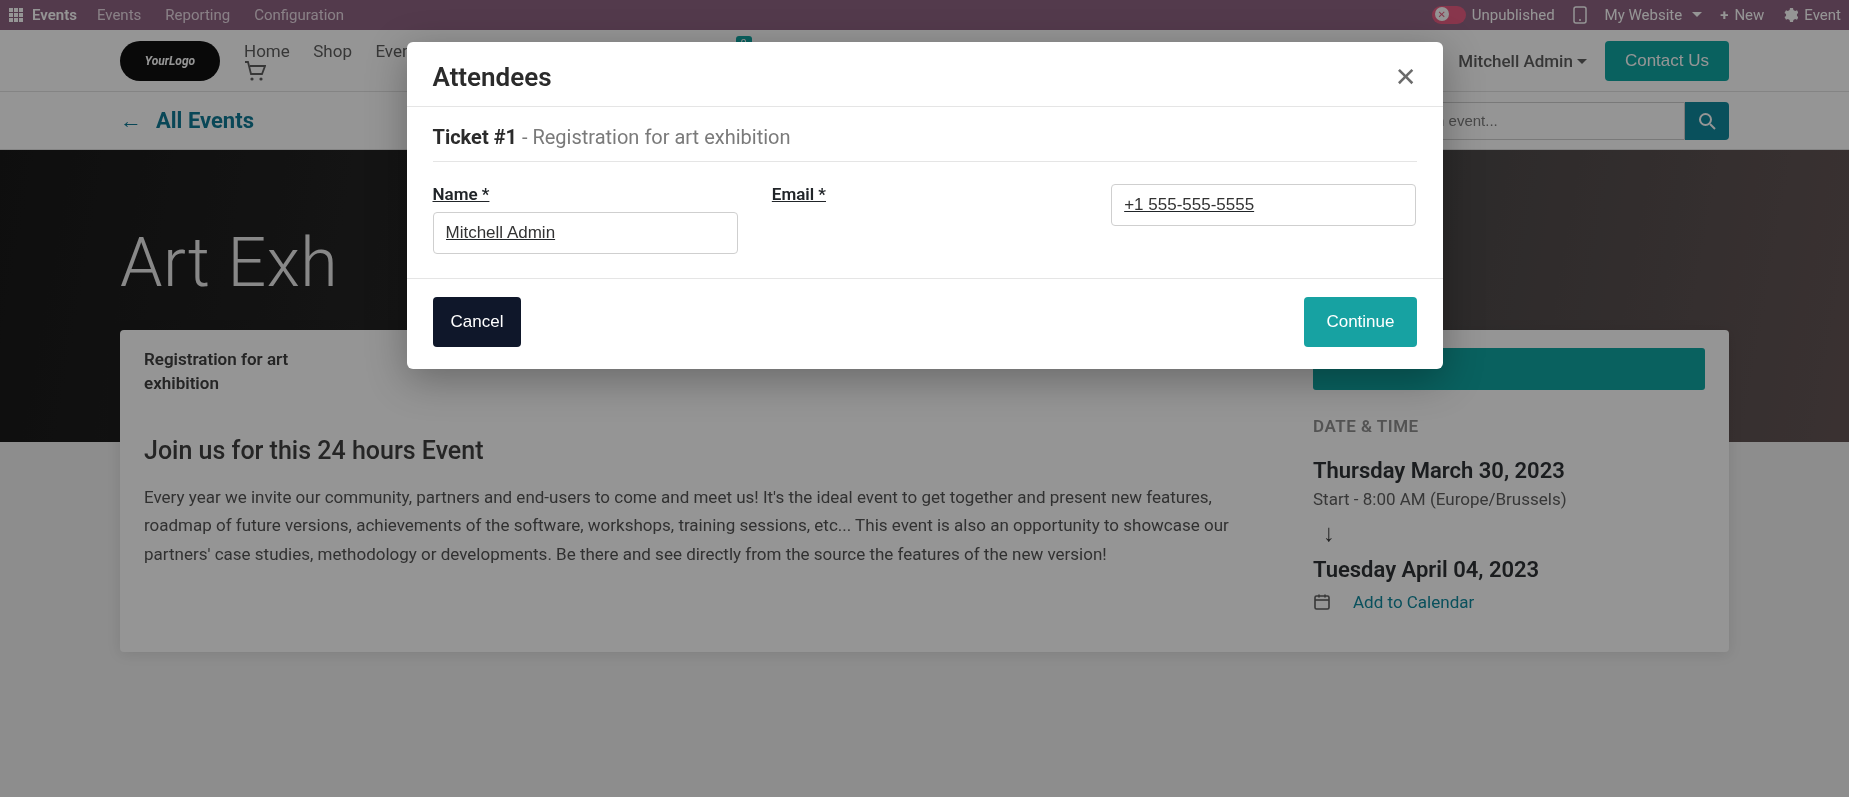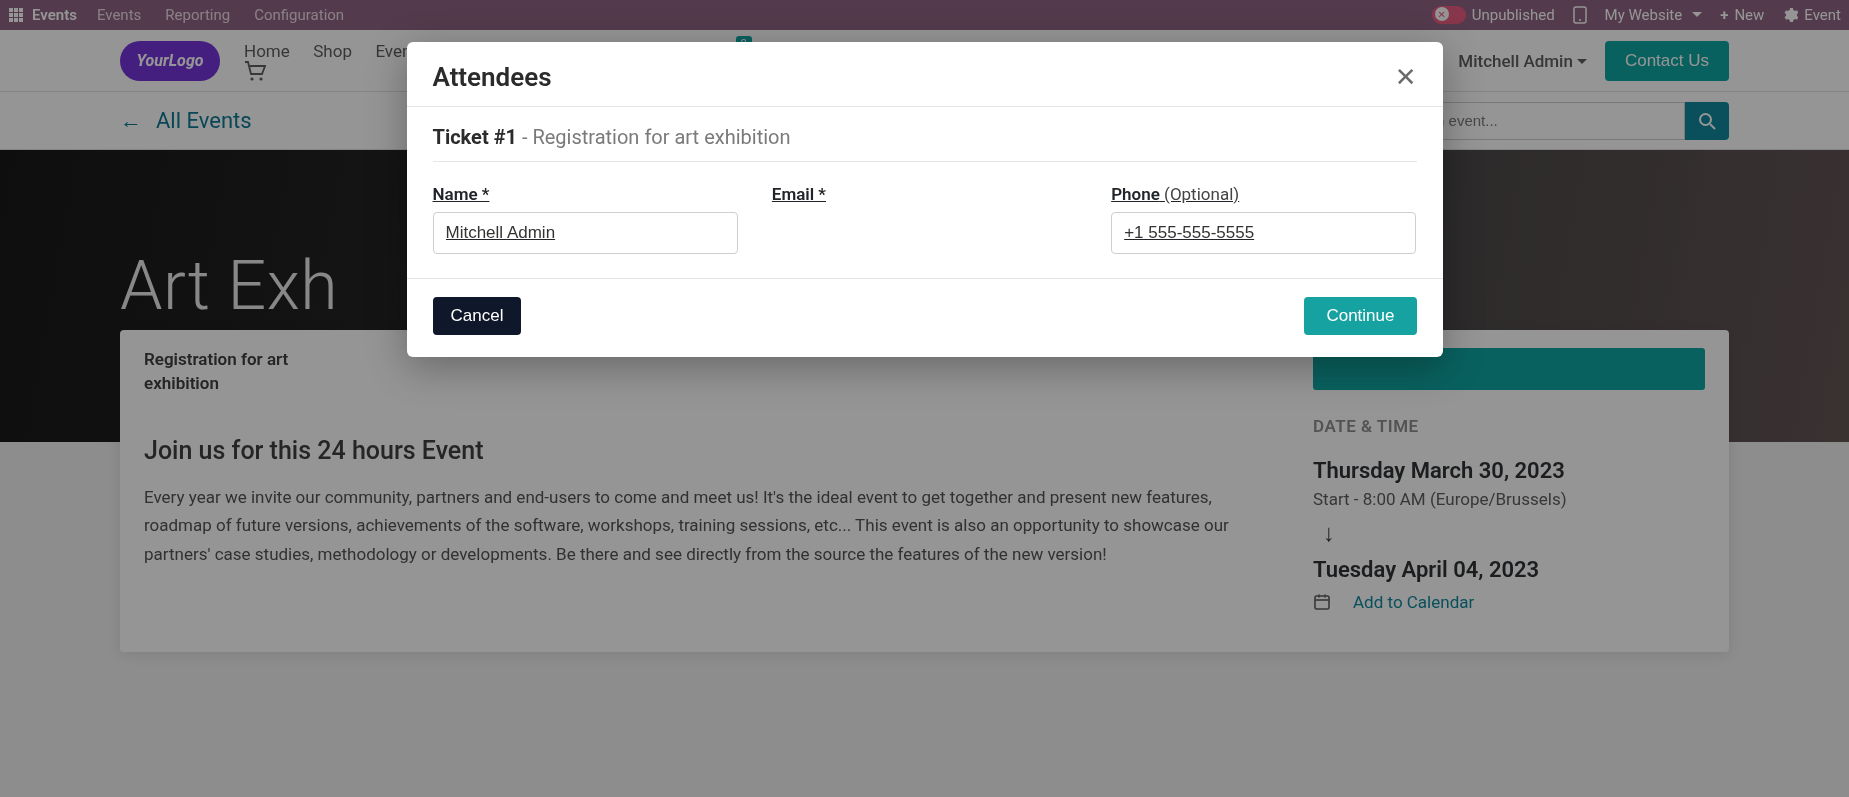--- a/index.html
+++ b/index.html
@@ -12,39 +12,39 @@
   .topbar .brand { font-weight: 600; margin-right: 20px; }
   .topbar a { color: #e9d9e4; margin-right: 24px; text-decoration: none; cursor: pointer; }
   .topbar .right { margin-left: auto; display: flex; align-items: center; gap: 18px; }
   .topbar .toggle { width: 34px; height: 18px; background: #E7537A; border-radius: 9px; position: relative; }
   .topbar .toggle::after { content: "✕"; font-size: 10px; position: absolute; left: 3px; top: 1px; width: 14px; height: 14px; background: #fff; border-radius: 50%; color: #E7537A; display:flex; align-items:center; justify-content:center; }
   .topbar .sep { display:flex; align-items:center; gap:6px; }
   .caret-down::after { content: ""; display:inline-block; border: 5px solid transparent; border-top-color: #fff; margin-left: 4px; transform: translateY(2px); }
 
   
   .siteheader { background: #fff; height: 62px; border-bottom: 1px solid #e0e0e0; display:flex; align-items:center; padding: 0 120px; }
-  .logo { width: 100px; height: 40px; background: #6d28d9; border-radius: 20px 20px 20px 20px / 20px 20px 20px 20px; display:flex; align-items:center; justify-content:center; color:#fff; font-style: italic; font-weight:700; font-size: 16px; margin-right: 24px; }
+  .logo { width: 100px; height: 40px; background: #000000; border-radius: 20px 20px 20px 20px / 20px 20px 20px 20px; display:flex; align-items:center; justify-content:center; color:#fff; font-style: italic; font-weight:700; font-size: 12px; margin-right: 24px; }
   .navlinks a { color: #555; margin-right: 20px; text-decoration:none; font-size: 17px; }
   .cart { position: relative; margin-left: 10px; color:#555; }
   .cart .badge { position:absolute; top:-8px; right:-12px; background:#00A09D; color:#fff; font-size:11px; padding:1px 5px; border-radius:3px; }
   .siteheader .right { margin-left:auto; display:flex; align-items:center; gap:18px; }
   .user-dd { color:#555; font-weight:500; font-size:17px; }
   .btn-primary { background:#00A09D; color:#fff; border:none; padding:10px 20px; border-radius:4px; font-size:17px; cursor:pointer; }
 
   
   .subbar { background:#fff; height:58px; border-bottom:1px solid #e0e0e0; display:flex; align-items:center; padding:0 120px; }
   .back-arrow { color:#00728F; font-size:22px; margin-right:14px; }
-  .allevents { color:#00728F; font-size:22px; font-weight:400;text-align:center; }
+  .allevents { color:#00728F; font-size:22px; font-weight:700;text-align:center; }
   .subbar .right { margin-left:auto; display:flex; }
   .search-input { width: 320px; height:38px; padding:0 10px; border:1px solid #ccc; border-radius:4px 0 0 4px; font-size:15px; }
   .search-btn { width:44px; height:38px; background:#008298; border:none; border-radius:0 4px 4px 0; color:#fff; cursor:pointer; display:flex; align-items:center; justify-content:center; }
 
   
   .hero { position:relative; height:292px; background: linear-gradient(100deg, #0a0a0a 0%, #1a1a1a 30%, #2a2a2a 50%, #3a3a3a 70%, #5a4a4a 100%); overflow:hidden; }
-  .hero h1 { position:absolute; left:120px; top:96px; color:#e8e8e8; font-size:68px; font-weight:300; letter-spacing:0.5px; }
+  .hero h1 { position:absolute; left:120px; top:73px; color:#e8e8e8; font-size:68px; font-weight:300; letter-spacing:0.5px; }
 
   
   .content-card { position:absolute; left:120px; right:120px; top:330px; background:#fff; border-radius:4px; box-shadow:0 2px 14px rgba(0,0,0,0.1); padding:18px 0 40px; display:flex; }
   .content-left { flex:1; padding:0 24px; }
   .reg-label { font-weight:600; font-size:17px; color:#333; line-height:1.4; margin-bottom:40px; max-width:200px; }
   .join-h { font-size:25px; font-weight:500; color:#333; margin-bottom:18px;margin-top:20px; }
   .join-p { font-size:17px; color:#4a4a4a; line-height:1.7; }
   .content-right { width:440px; padding:0 24px; }
   .reg-banner { background:#00A09D; height:42px; border-radius:3px; margin-bottom:26px; }
   .dt-label { color:#888; font-weight:600; font-size:17px; letter-spacing:0.5px; margin-bottom:22px; }
@@ -64,21 +64,21 @@
   .ticket-line { font-size:20px; margin-bottom:6px; }
   .ticket-line .tno { font-weight:700; color:#2b2b2b; }
   .ticket-line .tdesc { color:#7a7a7a; font-weight:400; }
   .form-row { display:flex; gap:34px; margin-top:22px;text-decoration:underline; }
   .form-col { flex:1; display:flex; flex-direction:column; }
   .form-label { font-size:17px; font-weight:600; margin-bottom:8px; }
   .form-label .opt { font-weight:400; color:#444; }
   .form-input { height:42px; border:1px solid #cfcfcf; border-radius:4px; padding:0 12px; font-size:17px; color:#333; }
   .modal-footer { border-top:1px solid #e5e5e5; padding:18px 26px 22px; display:flex; }
   .btn-cancel { background:#0f172a; color:#fff; border:none; padding:9px 18px; border-radius:4px; font-size:17px; cursor:pointer; }
-  .btn-continue { margin-left:auto; background:#17A2A2; color:#fff; border:none; padding:9px 22px; border-radius:4px; font-size:17px; cursor:pointer; }
+  .btn-continue { margin-left:auto; background:#17A2A2; color:#fff; border:none; padding:15px 22px; border-radius:4px; font-size:17px; cursor:pointer; }
 
   svg { display:block; }
 </style>
 </head>
 <body>
 
 <div class="topbar">
   <span class="apps-icon">
     <span></span>
       <span></span>
@@ -215,21 +215,20 @@
     <hr class="modal-hr" style="margin-top:12px;">
     <div class="form-row">
       <div class="form-col">
         <label class="form-label">Name *</label>
         <input class="form-input" value="Mitchell Admin" style="">
       </div>
       <div class="form-col">
         <label class="form-label">Email *</label>
       </div>
       <div class="form-col">
-        <label class="form-label"><span>Phone</span> <span class="opt">(Optional)</span></label>
         <input class="form-input" value="+1 555-555-5555" style="">
       </div>
     </div>
   </div>
   <div class="modal-footer">
     <button class="btn-cancel">Cancel</button>
     <button class="btn-continue">Continue</button>
   </div>
 </div>
 

